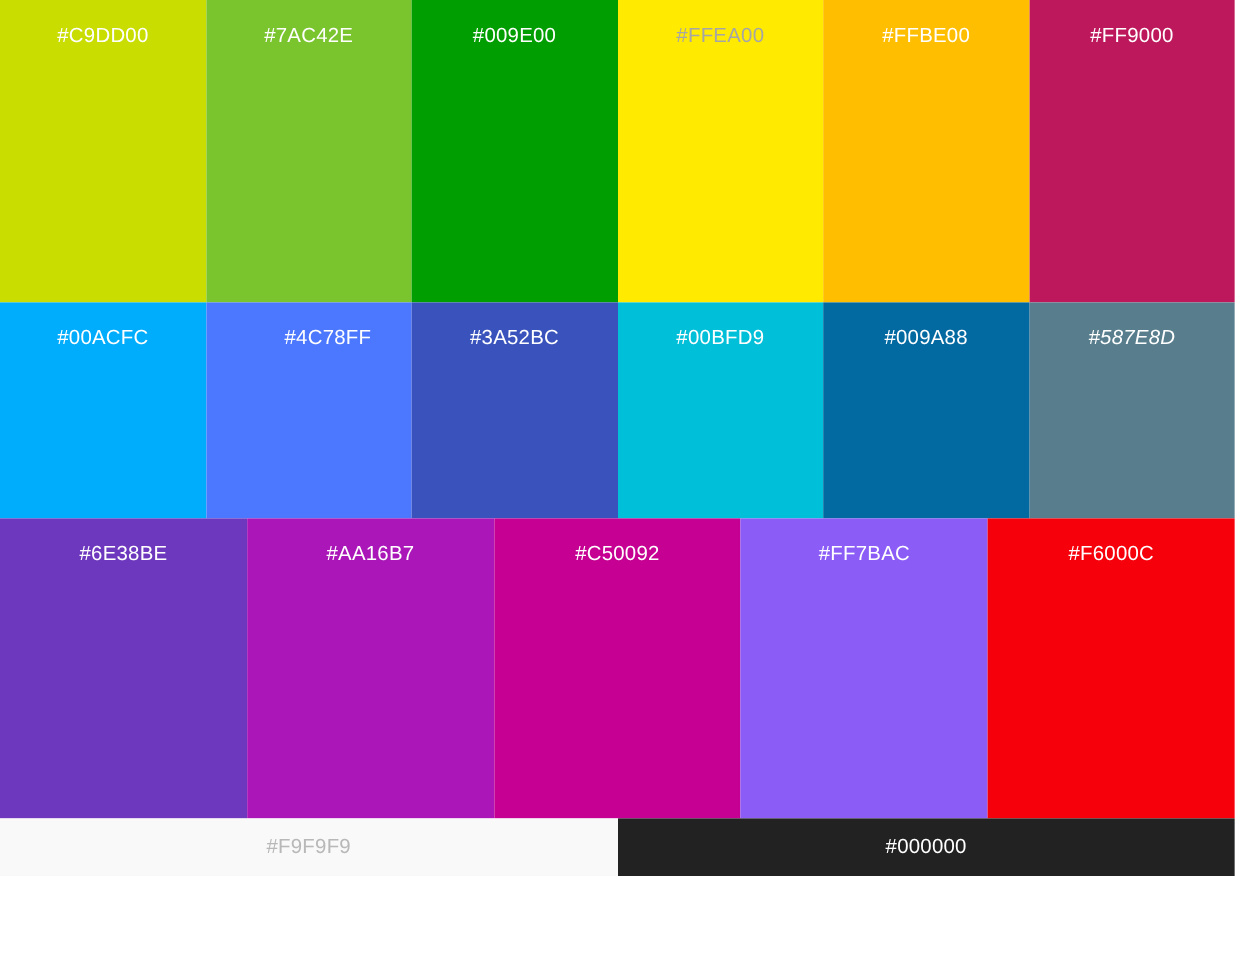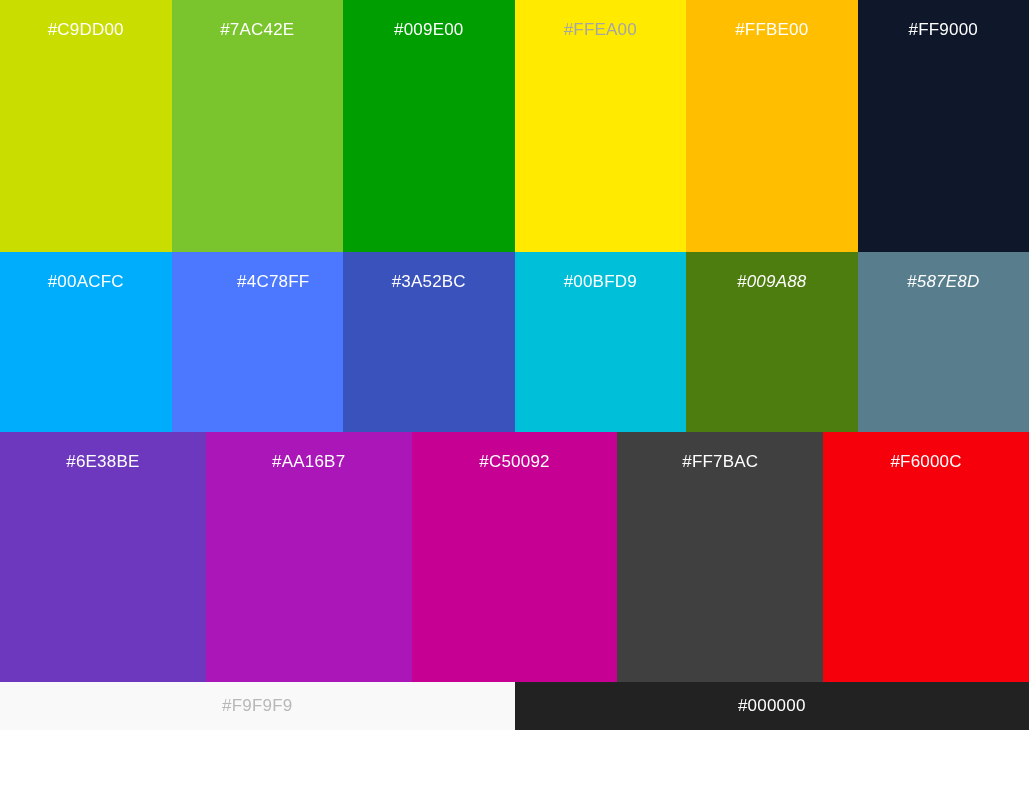--- a/index.html
+++ b/index.html
@@ -84,57 +84,57 @@
     </div>
     <div class="swatch" style="background-color: rgb(0, 158, 0);">
       <span class="swatch-label" style="color: rgb(255, 255, 255);">#009E00</span>
     </div>
     <div class="swatch" style="background-color: rgb(255, 234, 0);">
       <span class="swatch-label" style="color: rgb(166, 166, 166);">#FFEA00</span>
     </div>
     <div class="swatch" style="background-color: rgb(255, 190, 0);">
       <span class="swatch-label" style="color: rgb(255, 255, 255);">#FFBE00</span>
     </div>
-    <div class="swatch" style="background-color: #0f172a;">
+    <div class="swatch" style="background-color: #be185d;">
       <span class="swatch-label" style="color: rgb(255, 255, 255);">#FF9000</span>
     </div>
   </div>
 
   <div class="swatch-row row-2">
     <div class="swatch" style="background-color: rgb(0, 172, 252);">
       <span class="swatch-label" style="color: rgb(255, 255, 255);">#00ACFC</span>
     </div>
     <div class="swatch" style="background-color: rgb(76, 120, 255);">
       <span class="swatch-label" style="color: rgb(255, 255, 255); padding-left: 32px;">#4C78FF</span>
     </div>
     <div class="swatch" style="background-color: rgb(58, 82, 188);">
       <span class="swatch-label" style="color: rgb(255, 255, 255);">#3A52BC</span>
     </div>
     <div class="swatch" style="background-color: rgb(0, 191, 217);">
       <span class="swatch-label" style="color: rgb(255, 255, 255);">#00BFD9</span>
     </div>
-    <div class="swatch" style="background-color: #4d7c0f; font-style: italic;">
+    <div class="swatch" style="background-color: #0369a1;">
       <span class="swatch-label" style="color: rgb(255, 255, 255);">#009A88</span>
     </div>
     <div class="swatch" style="background-color: rgb(88, 126, 141);">
       <span class="swatch-label" style="color: rgb(255, 255, 255); font-style: italic;">#587E8D</span>
     </div>
   </div>
 
   <div class="swatch-row row-3">
     <div class="swatch" style="background-color: rgb(110, 56, 190);">
       <span class="swatch-label" style="color: rgb(255, 255, 255);">#6E38BE</span>
     </div>
     <div class="swatch" style="background-color: rgb(170, 22, 183);">
       <span class="swatch-label" style="color: rgb(255, 255, 255);">#AA16B7</span>
     </div>
     <div class="swatch" style="background-color: rgb(197, 0, 146);">
       <span class="swatch-label" style="color: rgb(255, 255, 255);">#C50092</span>
     </div>
-    <div class="swatch" style="background-color: #404040; text-decoration: underline;">
+    <div class="swatch" style="background-color: #8b5cf6; text-decoration: underline;">
       <span class="swatch-label" style="color: rgb(255, 255, 255);">#FF7BAC</span>
     </div>
     <div class="swatch" style="background-color: rgb(246, 0, 12);">
       <span class="swatch-label" style="color: rgb(255, 255, 255);">#F6000C</span>
     </div>
   </div>
 
   <div class="swatch-row row-bottom">
     <div class="swatch-wide" style="background-color: rgb(249, 249, 249);">
       <span class="swatch-label" style="color: rgb(184, 184, 184);">#F9F9F9</span>

